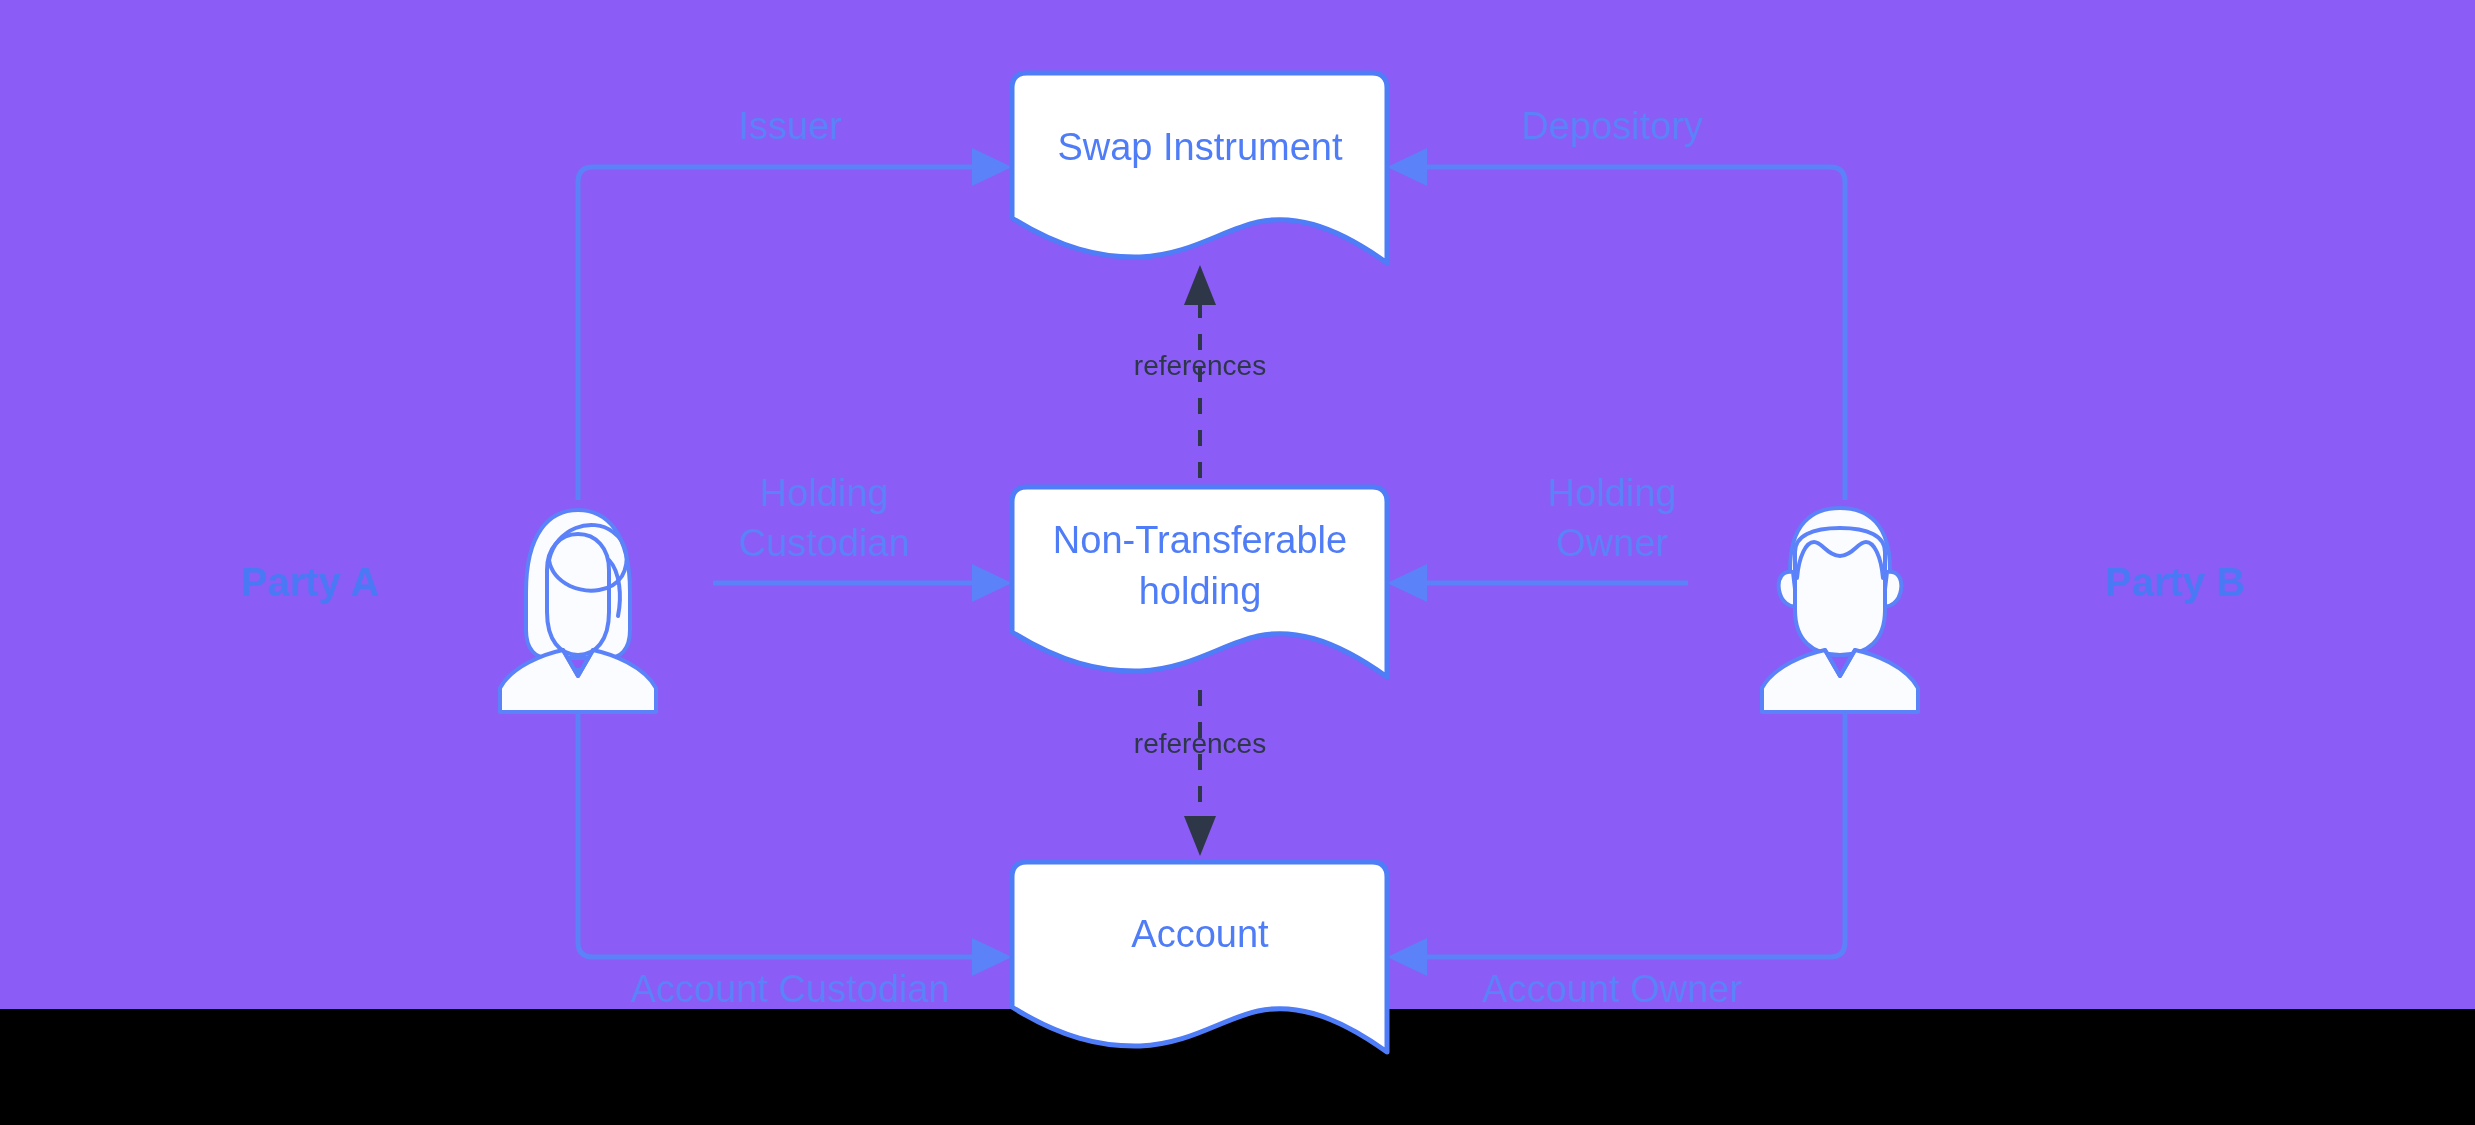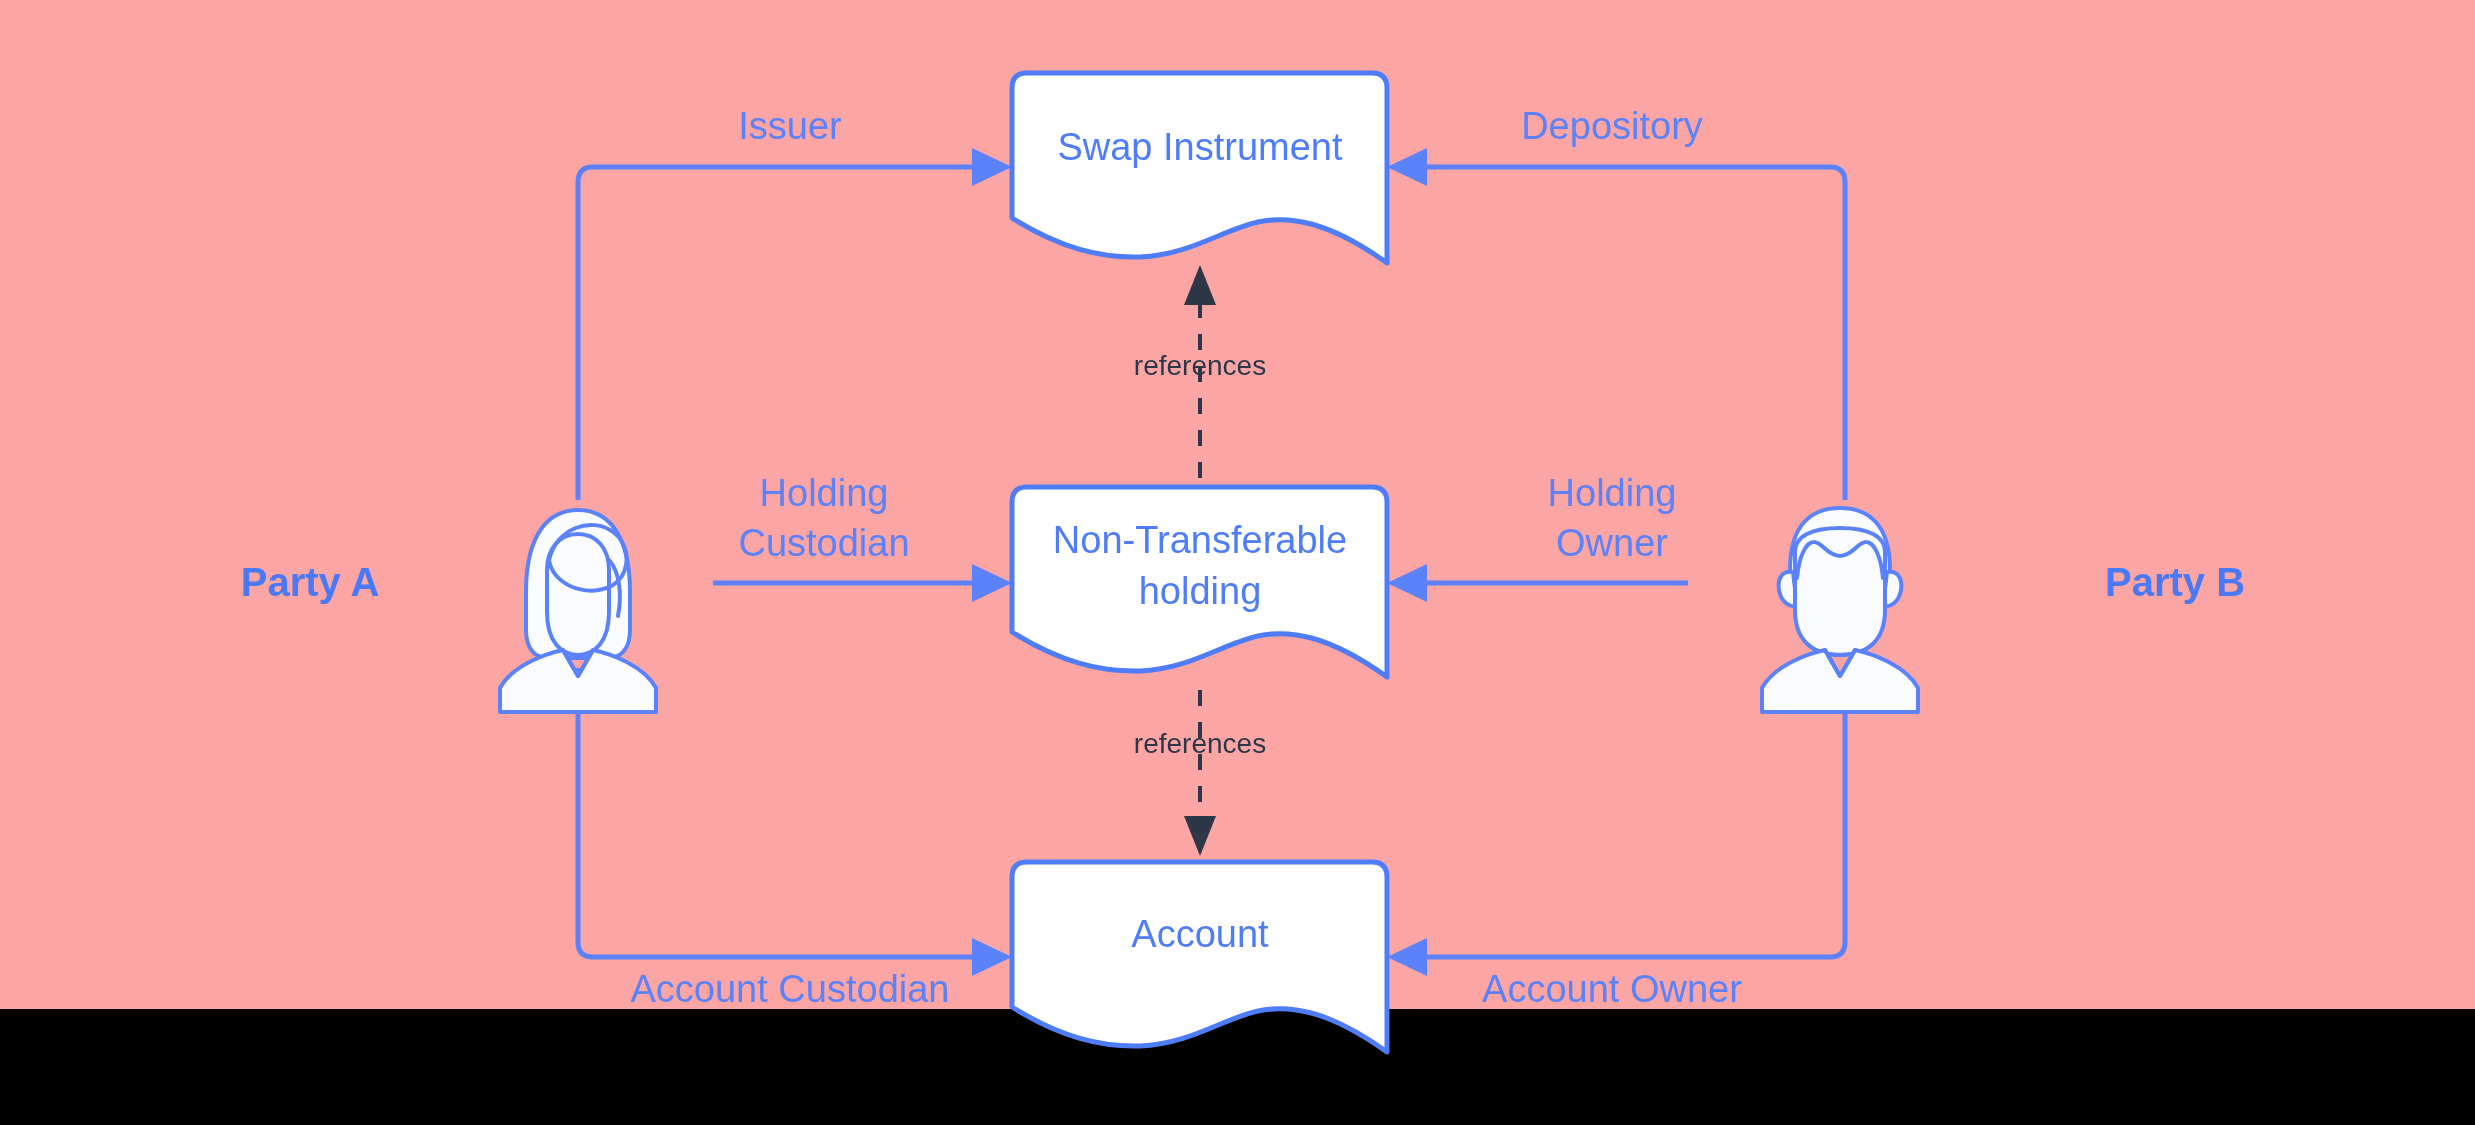--- a/index.html
+++ b/index.html
@@ -10,21 +10,21 @@
   body {
     width: 2475px;
     height: 1125px;
     overflow: hidden;
     font-family: "Liberation Sans", sans-serif;
   }
   #diagram-root {
     position: relative;
     width: 2475px;
     height: 1009px;
-    background: #fca5a5;
+    background: #8b5cf6;
   }
   svg.canvas {
     position: absolute;
     top: 0;
     left: 0;
     width: 2475px;
     height: 1125px;
     display: block;
   }
   .node-label {

